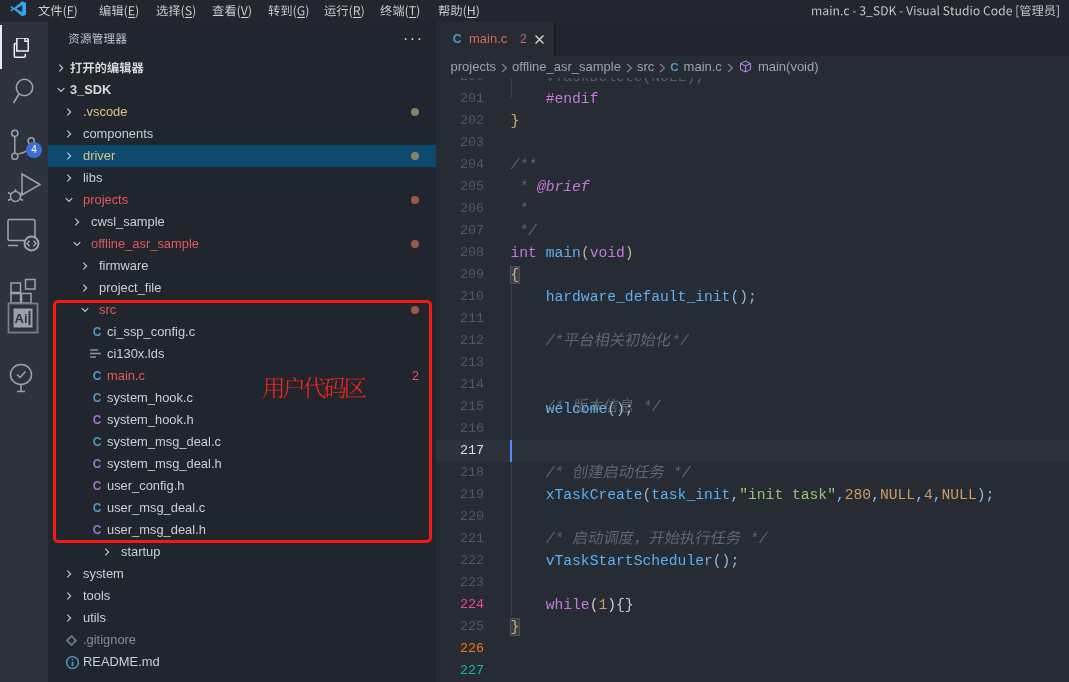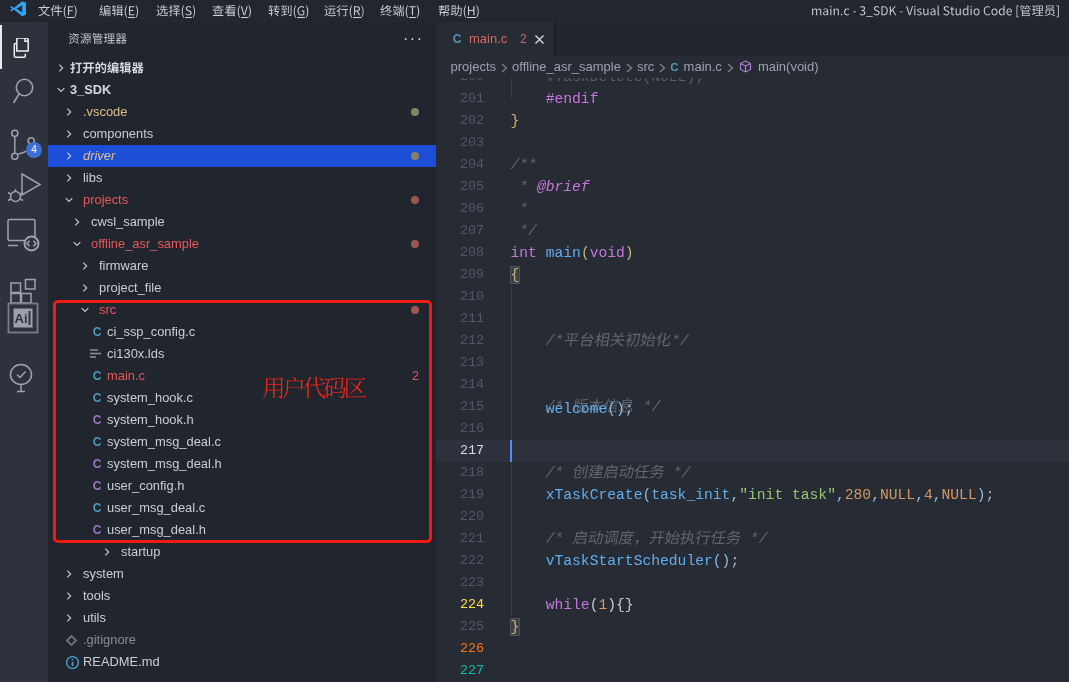--- a/index.html
+++ b/index.html
@@ -132,21 +132,21 @@
       </svg>
       <span class="lbl" style="left:35px;color:#dfc08a">.vscode</span>
       <div class="abs" style="left:363px;top:7px;width:8px;height:8px;border-radius:50%;background:#8a8066"></div>
     </div>
     <div class="row" style="top:101px;">
       <svg class="chev" style="left:16px;top:6px" width="12" height="12" viewBox="0 0 12 12" fill="none" stroke="#c2c7cf" stroke-width="1.4">
         <path d="M4 2 8 6 4 10"></path>
       </svg>
       <span class="lbl" style="left:35px;color:#c9ced7">components</span>
     </div>
-    <div class="row" style="top:123px;background:#1d4ed8;font-style:italic;">
+    <div class="row" style="top:123px;background:#0c4a6e;">
       <svg class="chev" style="left:16px;top:6px" width="12" height="12" viewBox="0 0 12 12" fill="none" stroke="#c2c7cf" stroke-width="1.4">
         <path d="M4 2 8 6 4 10"></path>
       </svg>
       <span class="lbl" style="left:35px;color:#dfc08a">driver</span>
       <div class="abs" style="left:363px;top:7px;width:8px;height:8px;border-radius:50%;background:#8a8066"></div>
     </div>
     <div class="row" style="top:145px;">
       <svg class="chev" style="left:16px;top:6px" width="12" height="12" viewBox="0 0 12 12" fill="none" stroke="#c2c7cf" stroke-width="1.4">
         <path d="M4 2 8 6 4 10"></path>
       </svg>
@@ -308,20 +308,21 @@
     <div class="cl" style="left:74.5px;top:98px"><i style="color:#5f6772"> * </i><i style="color:#c678dd">@brief</i></div>
     <div class="ln" style="top:120px;color:#4f5868">206</div>
     <div class="cl" style="left:74.5px;top:120px"><i style="color:#5f6772"> *</i></div>
     <div class="ln" style="top:142px;color:#4f5868">207</div>
     <div class="cl" style="left:74.5px;top:142px"><i style="color:#5f6772"> */</i></div>
     <div class="ln" style="top:164px;color:#4f5868">208</div>
     <div class="cl" style="left:74.5px;top:164px"><span style="color:#c678dd">int </span><span style="color:#61afef">main</span><span style="color:#ccb37d">(</span><span style="color:#c678dd">void</span><span style="color:#ccb37d">)</span></div>
     <div class="ln" style="top:186px;color:#4f5868">209</div>
     <div class="cl" style="left:74.5px;top:186px"><span style="background:#3b4049;outline:1px solid #4b5059;color:#d0b579">{</span></div>
     <div class="ln" style="top:208px;color:#4f5868">210</div>
+    <div class="cl" style="left:74.5px;top:208px"><span style="color:#c8cdd5">    </span><span style="color:#61afef">hardware_default_init</span><span style="color:#93b8d8">();</span></div>
     <div class="ln" style="top:230px;color:#4f5868">211</div>
     <div class="ln" style="top:252px;color:#4f5868">212</div>
     <div class="cl" style="left:109.7px;top:252px"><i style="color:#5f6772"><span>/*</span><svg style="vertical-align:-4px" width="108" height="19" viewBox="0 0 108 19">
           <path transform="translate(0,15.3) skewX(-10)" d="M1.6 -11.8H13.7V-10.7H1.6ZM0.8 -5.3H14.5V-4.2H0.8ZM2.7 -9.6 3.7 -10.0Q4.0 -9.4 4.3 -8.8Q4.6 -8.1 4.8 -7.5Q5.1 -6.9 5.2 -6.5L4.1 -6.1Q4.0 -6.6 3.7 -7.2Q3.5 -7.8 3.2 -8.4Q3.0 -9.1 2.7 -9.6ZM11.5 -10.0 12.8 -9.7Q12.5 -9.1 12.2 -8.4Q11.8 -7.7 11.5 -7.1Q11.2 -6.5 10.9 -6.1L9.9 -6.4Q10.2 -6.9 10.5 -7.5Q10.8 -8.1 11.1 -8.8Q11.4 -9.5 11.5 -10.0ZM7.0 -11.4H8.2V1.2H7.0Z M18.6 -0.7H27.2V0.4H18.6ZM18.0 -5.2H27.9V1.2H26.6V-4.1H19.2V1.2H18.0ZM24.5 -10.5 25.4 -11.1Q26.1 -10.5 26.9 -9.7Q27.7 -8.9 28.4 -8.1Q29.1 -7.3 29.5 -6.6L28.5 -5.9Q28.1 -6.6 27.4 -7.4Q26.8 -8.2 26.0 -9.0Q25.2 -9.8 24.5 -10.5ZM17.2 -6.5Q17.2 -6.6 17.1 -6.9Q17.1 -7.1 17.0 -7.3Q16.9 -7.5 16.8 -7.7Q17.1 -7.7 17.4 -7.9Q17.7 -8.2 18.1 -8.6Q18.3 -8.7 18.7 -9.2Q19.1 -9.6 19.6 -10.2Q20.1 -10.8 20.7 -11.5Q21.2 -12.2 21.6 -12.9L22.8 -12.4Q22.1 -11.4 21.3 -10.4Q20.5 -9.5 19.6 -8.6Q18.8 -7.8 18.0 -7.1V-7.1Q18.0 -7.1 17.9 -7.1Q17.8 -7.0 17.6 -6.9Q17.4 -6.8 17.3 -6.7Q17.2 -6.6 17.2 -6.5ZM17.2 -6.5 17.2 -7.4 18.1 -7.9 27.9 -8.3Q27.9 -8.1 27.9 -7.8Q27.9 -7.5 28.0 -7.3Q25.7 -7.2 24.0 -7.1Q22.3 -7.0 21.2 -6.9Q20.1 -6.8 19.4 -6.8Q18.6 -6.7 18.2 -6.7Q17.8 -6.7 17.6 -6.6Q17.4 -6.6 17.2 -6.5Z M38.4 -8.3H44.2V-7.2H38.4ZM38.4 -4.6H44.2V-3.5H38.4ZM38.4 -0.9H44.2V0.2H38.4ZM37.8 -12.0H44.8V1.1H43.6V-10.9H39.0V1.1H37.8ZM31.4 -9.6H37.2V-8.5H31.4ZM33.9 -12.9H35.0V1.2H33.9ZM33.8 -8.9 34.6 -8.6Q34.4 -7.7 34.1 -6.7Q33.8 -5.7 33.4 -4.8Q33.0 -3.8 32.5 -3.0Q32.1 -2.2 31.6 -1.6Q31.5 -1.9 31.4 -2.2Q31.2 -2.5 31.0 -2.7Q31.5 -3.2 31.9 -3.9Q32.3 -4.6 32.7 -5.5Q33.1 -6.3 33.4 -7.2Q33.7 -8.1 33.8 -8.9ZM34.9 -7.2Q35.1 -7.1 35.4 -6.7Q35.7 -6.3 36.1 -5.9Q36.5 -5.4 36.8 -5.1Q37.1 -4.7 37.3 -4.5L36.5 -3.6Q36.4 -3.9 36.1 -4.3Q35.8 -4.7 35.5 -5.2Q35.1 -5.6 34.8 -6.0Q34.5 -6.4 34.3 -6.7Z M47.9 -9.6H59.4V-8.5H47.9ZM46.9 -5.7H60.2V-4.6H46.9ZM54.2 -5.4Q54.7 -4.0 55.6 -3.0Q56.5 -1.9 57.8 -1.1Q59.0 -0.4 60.6 0.0Q60.5 0.1 60.3 0.3Q60.2 0.5 60.0 0.7Q59.9 0.9 59.8 1.1Q58.2 0.6 56.9 -0.2Q55.6 -1.1 54.7 -2.3Q53.8 -3.5 53.2 -5.1ZM56.8 -12.8 58.0 -12.4Q57.7 -11.8 57.3 -11.2Q57.0 -10.5 56.6 -10.0Q56.2 -9.4 55.9 -8.9L54.9 -9.3Q55.2 -9.8 55.6 -10.4Q55.9 -11.0 56.3 -11.6Q56.6 -12.3 56.8 -12.8ZM49.3 -12.2 50.3 -12.7Q50.8 -12.1 51.2 -11.4Q51.7 -10.7 51.9 -10.1L50.9 -9.6Q50.7 -9.9 50.5 -10.4Q50.3 -10.9 49.9 -11.3Q49.6 -11.8 49.3 -12.2ZM53.0 -9.2H54.3V-6.6Q54.3 -5.8 54.1 -5.0Q54.0 -4.2 53.6 -3.4Q53.3 -2.5 52.5 -1.7Q51.8 -0.9 50.5 -0.2Q49.3 0.6 47.5 1.2Q47.4 1.1 47.3 0.9Q47.1 0.7 47.0 0.5Q46.8 0.3 46.6 0.2Q48.4 -0.4 49.5 -1.1Q50.7 -1.7 51.4 -2.4Q52.1 -3.1 52.4 -3.9Q52.7 -4.6 52.8 -5.3Q53.0 -6.0 53.0 -6.6Z M67.6 -11.5H74.8V-10.4H67.6ZM74.2 -11.5H75.3Q75.3 -11.5 75.3 -11.4Q75.3 -11.3 75.3 -11.1Q75.3 -11.0 75.3 -10.9Q75.2 -8.0 75.1 -5.9Q75.1 -3.9 75.0 -2.6Q74.8 -1.3 74.7 -0.6Q74.5 0.1 74.3 0.4Q74.1 0.8 73.8 0.9Q73.5 1.0 73.1 1.1Q72.7 1.1 72.1 1.1Q71.5 1.1 70.9 1.1Q70.8 0.8 70.8 0.5Q70.7 0.2 70.5 -0.0Q71.2 0.0 71.8 0.0Q72.4 0.1 72.6 0.1Q72.9 0.1 73.0 0.0Q73.1 -0.0 73.3 -0.2Q73.5 -0.4 73.6 -1.1Q73.8 -1.8 73.9 -3.1Q74.0 -4.4 74.0 -6.4Q74.1 -8.4 74.2 -11.3ZM70.1 -11.0 71.3 -11.0Q71.2 -8.8 71.0 -7.0Q70.8 -5.2 70.4 -3.7Q69.9 -2.1 69.2 -0.9Q68.5 0.3 67.4 1.2Q67.3 1.1 67.1 1.0Q67.0 0.8 66.8 0.6Q66.6 0.4 66.5 0.4Q67.6 -0.5 68.2 -1.6Q68.9 -2.7 69.3 -4.2Q69.7 -5.6 69.9 -7.3Q70.0 -9.0 70.1 -11.0ZM64.3 -5.7 65.4 -7.1V1.2H64.3ZM67.2 -7.2 68.0 -6.5Q67.5 -6.1 67.1 -5.7Q66.7 -5.3 66.3 -4.9L65.7 -5.4Q66.1 -5.8 66.5 -6.3Q66.9 -6.8 67.2 -7.2ZM62.0 -10.1H66.5V-9.1H62.0ZM65.2 -6.4Q65.4 -6.3 65.8 -5.9Q66.1 -5.5 66.5 -5.1Q66.9 -4.7 67.2 -4.3Q67.6 -3.9 67.7 -3.7L67.0 -2.8Q66.9 -3.1 66.5 -3.5Q66.2 -3.9 65.9 -4.4Q65.5 -4.8 65.2 -5.3Q64.8 -5.7 64.6 -5.9ZM66.2 -10.1H66.4L66.7 -10.2L67.3 -9.7Q66.8 -8.4 66.0 -7.1Q65.2 -5.8 64.2 -4.7Q63.3 -3.6 62.3 -2.9Q62.3 -3.0 62.2 -3.2Q62.1 -3.5 62.0 -3.7Q61.8 -3.9 61.7 -4.0Q62.6 -4.6 63.5 -5.6Q64.3 -6.6 65.1 -7.7Q65.8 -8.8 66.2 -9.9ZM63.7 -12.4 64.5 -12.9Q64.9 -12.4 65.3 -11.8Q65.7 -11.2 65.9 -10.8L65.0 -10.2Q64.8 -10.7 64.4 -11.3Q64.0 -11.9 63.7 -12.4Z M84.3 -0.5H89.8V0.5H84.3ZM83.6 -5.0H90.3V1.2H89.2V-4.0H84.6V1.2H83.6ZM87.8 -10.2 88.7 -10.6Q89.3 -10.0 89.8 -9.2Q90.3 -8.4 90.7 -7.7Q91.1 -6.9 91.3 -6.3L90.3 -5.8Q90.1 -6.4 89.7 -7.2Q89.3 -7.9 88.8 -8.7Q88.3 -9.5 87.8 -10.2ZM83.1 -6.2Q83.0 -6.4 83.0 -6.6Q82.9 -6.8 82.8 -7.0Q82.7 -7.2 82.7 -7.3Q82.9 -7.4 83.1 -7.6Q83.4 -7.9 83.7 -8.3Q83.8 -8.5 84.1 -9.0Q84.4 -9.4 84.7 -10.1Q85.1 -10.7 85.5 -11.4Q85.8 -12.1 86.1 -12.9L87.3 -12.5Q86.8 -11.5 86.2 -10.5Q85.7 -9.4 85.1 -8.5Q84.5 -7.6 83.9 -6.9V-6.9Q83.9 -6.9 83.8 -6.8Q83.6 -6.7 83.5 -6.6Q83.3 -6.5 83.2 -6.4Q83.1 -6.3 83.1 -6.2ZM83.1 -6.2 83.0 -7.2 83.7 -7.6 90.2 -8.0Q90.3 -7.7 90.3 -7.4Q90.4 -7.1 90.5 -7.0Q88.6 -6.8 87.3 -6.7Q86.1 -6.6 85.3 -6.6Q84.5 -6.5 84.1 -6.4Q83.6 -6.4 83.4 -6.3Q83.2 -6.3 83.1 -6.2ZM77.5 -4.5Q77.7 -5.2 78.0 -6.3Q78.3 -7.3 78.5 -8.4Q78.7 -9.5 78.9 -10.7Q79.1 -11.8 79.2 -12.8L80.3 -12.7Q80.2 -11.7 80.0 -10.5Q79.7 -9.4 79.5 -8.2Q79.3 -7.0 79.0 -6.0Q78.7 -5.0 78.5 -4.1ZM77.2 -9.7H81.7V-8.6H77.2ZM81.4 -9.7H81.6L81.8 -9.7L82.4 -9.6Q82.3 -6.7 81.7 -4.6Q81.1 -2.4 80.1 -1.0Q79.2 0.4 77.8 1.2Q77.7 1.0 77.5 0.7Q77.3 0.4 77.1 0.3Q78.3 -0.4 79.2 -1.7Q80.1 -3.0 80.7 -4.9Q81.2 -6.9 81.4 -9.5ZM77.5 -4.5 78.1 -5.3Q78.8 -4.9 79.4 -4.3Q80.1 -3.8 80.8 -3.3Q81.4 -2.8 81.9 -2.2Q82.4 -1.7 82.8 -1.2L82.1 -0.3Q81.7 -0.8 81.2 -1.3Q80.7 -1.9 80.1 -2.4Q79.5 -3.0 78.8 -3.5Q78.1 -4.0 77.5 -4.5Z M99.7 -12.6H100.9V-1.2Q100.9 -0.6 101.1 -0.4Q101.3 -0.2 101.8 -0.2Q101.9 -0.2 102.3 -0.2Q102.6 -0.2 103.0 -0.2Q103.5 -0.2 103.8 -0.2Q104.2 -0.2 104.3 -0.2Q104.7 -0.2 104.9 -0.5Q105.1 -0.8 105.2 -1.5Q105.3 -2.2 105.4 -3.5Q105.5 -3.4 105.7 -3.3Q105.9 -3.1 106.1 -3.1Q106.3 -3.0 106.5 -2.9Q106.4 -1.5 106.3 -0.6Q106.1 0.2 105.6 0.6Q105.2 0.9 104.4 0.9Q104.3 0.9 104.0 0.9Q103.8 0.9 103.4 0.9Q103.0 0.9 102.7 0.9Q102.3 0.9 102.1 0.9Q101.8 0.9 101.7 0.9Q100.9 0.9 100.5 0.8Q100.1 0.6 99.9 0.1Q99.7 -0.4 99.7 -1.2ZM105.1 -10.6 106.2 -9.9Q105.1 -8.4 103.7 -7.0Q102.2 -5.7 100.7 -4.6Q99.1 -3.4 97.6 -2.7Q97.5 -2.8 97.3 -2.9Q97.2 -3.1 97.0 -3.3Q96.9 -3.4 96.7 -3.5Q98.2 -4.3 99.8 -5.4Q101.3 -6.4 102.7 -7.8Q104.1 -9.1 105.1 -10.6ZM96.6 -12.9 97.7 -12.5Q97.2 -11.2 96.5 -9.9Q95.7 -8.7 94.9 -7.6Q94.1 -6.5 93.2 -5.6Q93.1 -5.8 93.0 -6.0Q92.9 -6.2 92.7 -6.4Q92.6 -6.6 92.4 -6.8Q93.3 -7.5 94.0 -8.5Q94.8 -9.4 95.5 -10.6Q96.1 -11.7 96.6 -12.9ZM95.0 -9.1 96.2 -10.2 96.2 -10.2V1.2H95.0Z" fill="#5f6772"></path>
         </svg><span>*/</span></i></div>
     <div class="ln" style="top:274px;color:#4f5868">213</div>
     <div class="ln" style="top:296px;color:#4f5868">214</div>
     <div class="ln" style="top:318px;color:#4f5868">215</div>
     <div class="cl" style="left:109.7px;top:318px"><i style="color:#5f6772"><span>/*&nbsp;</span><svg style="vertical-align:-4px" width="62" height="19" viewBox="0 0 62 19">
           <path transform="translate(0,15.3) skewX(-10)" d="M2.1 -8.6H6.7V-7.6H2.1ZM8.0 -8.4H13.5V-7.3H8.0ZM4.3 -12.9H5.4V-8.0H4.3ZM2.1 -5.4H5.8V1.2H4.7V-4.3H2.1ZM1.6 -12.5H2.7V-6.5Q2.7 -5.5 2.6 -4.4Q2.6 -3.4 2.4 -2.4Q2.3 -1.4 2.0 -0.5Q1.7 0.5 1.3 1.3Q1.2 1.2 1.1 1.0Q0.9 0.9 0.7 0.8Q0.6 0.6 0.5 0.6Q0.8 -0.2 1.1 -1.0Q1.3 -1.9 1.4 -2.8Q1.5 -3.7 1.6 -4.7Q1.6 -5.6 1.6 -6.5ZM13.2 -8.4H13.4L13.6 -8.4L14.3 -8.2Q13.9 -5.7 13.1 -3.9Q12.3 -2.0 11.2 -0.8Q10.0 0.5 8.6 1.3Q8.5 1.1 8.4 0.9Q8.2 0.8 8.1 0.6Q8.0 0.4 7.9 0.3Q9.2 -0.3 10.3 -1.5Q11.4 -2.6 12.1 -4.3Q12.9 -6.0 13.2 -8.2ZM9.6 -7.7Q10.0 -5.9 10.7 -4.3Q11.3 -2.7 12.3 -1.5Q13.3 -0.3 14.7 0.3Q14.6 0.4 14.5 0.6Q14.3 0.8 14.2 0.9Q14.0 1.1 13.9 1.3Q12.5 0.5 11.5 -0.8Q10.5 -2.1 9.8 -3.8Q9.2 -5.5 8.8 -7.5ZM13.8 -12.7 14.5 -11.7Q13.6 -11.5 12.4 -11.4Q11.3 -11.2 10.1 -11.0Q8.9 -10.9 7.7 -10.8Q7.7 -11.1 7.6 -11.3Q7.5 -11.6 7.4 -11.8Q8.5 -11.9 9.7 -12.0Q10.9 -12.2 12.0 -12.4Q13.0 -12.5 13.8 -12.7ZM7.4 -11.8H8.5V-6.5Q8.5 -5.6 8.4 -4.5Q8.4 -3.5 8.2 -2.5Q8.1 -1.4 7.8 -0.5Q7.5 0.5 7.0 1.3Q6.9 1.2 6.7 1.1Q6.6 1.0 6.4 0.8Q6.2 0.7 6.1 0.7Q6.5 -0.1 6.8 -1.0Q7.0 -1.9 7.2 -2.8Q7.3 -3.8 7.4 -4.7Q7.4 -5.7 7.4 -6.5Z M16.3 -9.6H29.6V-8.5H16.3ZM18.8 -2.8H27.1V-1.6H18.8ZM22.3 -12.8H23.5V1.2H22.3ZM21.2 -9.2 22.3 -8.9Q21.7 -7.3 20.8 -5.9Q20.0 -4.4 18.9 -3.2Q17.9 -2.0 16.7 -1.2Q16.6 -1.4 16.5 -1.5Q16.3 -1.7 16.2 -1.9Q16.0 -2.0 15.9 -2.1Q17.0 -2.8 18.0 -3.9Q19.0 -5.1 19.9 -6.4Q20.7 -7.8 21.2 -9.2ZM24.6 -9.2Q25.1 -7.8 26.0 -6.4Q26.8 -5.1 27.9 -4.0Q28.9 -2.9 30.1 -2.2Q29.9 -2.1 29.7 -2.0Q29.6 -1.8 29.4 -1.6Q29.3 -1.4 29.2 -1.2Q28.0 -2.0 26.9 -3.2Q25.9 -4.4 25.0 -5.8Q24.2 -7.3 23.6 -8.9Z M36.4 -8.1H43.9V-7.2H36.4ZM36.4 -6.0H43.9V-5.0H36.4ZM36.9 -0.3H43.4V0.6H36.9ZM35.3 -10.3H45.1V-9.4H35.3ZM36.2 -3.7H44.0V1.2H43.0V-2.8H37.2V1.2H36.2ZM38.9 -12.5 39.9 -12.9Q40.2 -12.4 40.5 -11.8Q40.8 -11.3 41.0 -10.9L40.0 -10.4Q39.8 -10.8 39.5 -11.4Q39.2 -12.0 38.9 -12.5ZM34.5 -12.8 35.5 -12.5Q35.1 -11.2 34.5 -10.0Q33.9 -8.7 33.2 -7.6Q32.5 -6.5 31.7 -5.6Q31.7 -5.7 31.6 -5.9Q31.5 -6.2 31.3 -6.4Q31.2 -6.6 31.1 -6.7Q31.8 -7.4 32.4 -8.4Q33.1 -9.4 33.6 -10.5Q34.1 -11.6 34.5 -12.8ZM33.2 -8.8 34.2 -9.9 34.2 -9.8V1.3H33.2Z M50.0 -8.4V-7.2H57.1V-8.4ZM50.0 -6.3V-5.1H57.1V-6.3ZM50.0 -10.5V-9.3H57.1V-10.5ZM48.9 -11.4H58.2V-4.1H48.9ZM53.0 -13.0 54.4 -12.8Q54.1 -12.3 53.9 -11.8Q53.6 -11.3 53.4 -11.0L52.4 -11.2Q52.5 -11.6 52.7 -12.1Q52.9 -12.6 53.0 -13.0ZM49.9 -3.1H51.1V-0.6Q51.1 -0.3 51.3 -0.2Q51.5 -0.1 52.2 -0.1Q52.4 -0.1 52.7 -0.1Q53.0 -0.1 53.4 -0.1Q53.9 -0.1 54.3 -0.1Q54.7 -0.1 55.1 -0.1Q55.4 -0.1 55.6 -0.1Q56.0 -0.1 56.2 -0.2Q56.4 -0.4 56.5 -0.7Q56.6 -1.1 56.6 -1.9Q56.8 -1.8 56.9 -1.7Q57.1 -1.6 57.3 -1.6Q57.5 -1.5 57.7 -1.5Q57.6 -0.5 57.4 0.0Q57.2 0.6 56.8 0.8Q56.4 1.0 55.7 1.0Q55.6 1.0 55.2 1.0Q54.8 1.0 54.4 1.0Q53.9 1.0 53.4 1.0Q53.0 1.0 52.6 1.0Q52.3 1.0 52.2 1.0Q51.3 1.0 50.8 0.8Q50.3 0.7 50.1 0.3Q49.9 0.0 49.9 -0.6ZM52.3 -3.7 53.2 -4.2Q53.6 -3.8 54.0 -3.4Q54.4 -3.0 54.7 -2.6Q55.1 -2.2 55.3 -1.8L54.4 -1.2Q54.2 -1.6 53.8 -2.0Q53.5 -2.4 53.1 -2.9Q52.7 -3.3 52.3 -3.7ZM57.6 -2.9 58.6 -3.4Q59.0 -2.9 59.3 -2.3Q59.7 -1.8 59.9 -1.3Q60.2 -0.7 60.4 -0.3L59.3 0.2Q59.1 -0.2 58.9 -0.8Q58.6 -1.3 58.3 -1.9Q57.9 -2.5 57.6 -2.9ZM48.2 -3.1 49.2 -2.7Q49.0 -2.2 48.7 -1.6Q48.5 -1.1 48.2 -0.5Q47.9 0.1 47.6 0.5L46.6 0.0Q46.9 -0.4 47.2 -1.0Q47.5 -1.5 47.7 -2.1Q48.0 -2.6 48.2 -3.1Z" fill="#5f6772"></path>
@@ -337,21 +338,21 @@
     <div class="ln" style="top:406px;color:#4f5868">219</div>
     <div class="cl" style="left:74.5px;top:406px"><span style="color:#c8cdd5">    </span><span style="color:#61afef">xTaskCreate</span><span style="color:#93b8d8">(</span><span style="color:#61afef">task_init</span><span style="color:#93b8d8">,</span><span style="color:#98c379">"init task"</span><span style="color:#93b8d8">,</span><span style="color:#d19a66">280</span><span style="color:#93b8d8">,</span><span style="color:#d19a66">NULL</span><span style="color:#93b8d8">,</span><span style="color:#d19a66">4</span><span style="color:#93b8d8">,</span><span style="color:#d19a66">NULL</span><span style="color:#93b8d8">);</span></div>
     <div class="ln" style="top:428px;color:#4f5868">220</div>
     <div class="ln" style="top:450px;color:#4f5868">221</div>
     <div class="cl" style="left:109.7px;top:450px"><i style="color:#5f6772"><span>/*&nbsp;</span><svg style="vertical-align:-4px" width="169" height="19" viewBox="0 0 169 19">
           <path transform="translate(0,15.3) skewX(-10)" d="M4.7 -0.9H12.8V0.2H4.7ZM4.2 -4.8H13.6V1.1H12.4V-3.7H5.3V1.2H4.2ZM2.8 -10.7H13.3V-6.4H2.8V-7.5H12.1V-9.6H2.8ZM2.4 -10.7H3.5V-7.0Q3.5 -6.1 3.4 -5.0Q3.4 -3.9 3.2 -2.8Q3.0 -1.7 2.5 -0.7Q2.1 0.4 1.5 1.3Q1.4 1.1 1.2 1.0Q1.0 0.8 0.9 0.7Q0.7 0.5 0.5 0.5Q1.2 -0.3 1.5 -1.3Q1.9 -2.2 2.1 -3.2Q2.2 -4.2 2.3 -5.2Q2.4 -6.1 2.4 -7.0ZM6.7 -12.6 7.8 -12.9Q8.1 -12.4 8.4 -11.8Q8.6 -11.3 8.8 -10.8L7.6 -10.5Q7.5 -10.9 7.2 -11.5Q6.9 -12.1 6.7 -12.6Z M23.1 -9.3H29.2V-8.2H23.1ZM28.6 -9.3H29.8Q29.8 -9.3 29.8 -9.2Q29.8 -9.1 29.8 -9.0Q29.8 -8.8 29.8 -8.7Q29.7 -6.4 29.6 -4.7Q29.5 -3.1 29.4 -2.1Q29.3 -1.0 29.2 -0.4Q29.0 0.2 28.8 0.4Q28.6 0.7 28.3 0.8Q28.1 1.0 27.7 1.0Q27.4 1.0 26.8 1.0Q26.2 1.0 25.6 1.0Q25.6 0.7 25.5 0.4Q25.4 0.1 25.2 -0.1Q25.9 -0.1 26.4 -0.1Q27.0 -0.1 27.2 -0.1Q27.4 -0.1 27.6 -0.1Q27.7 -0.2 27.8 -0.3Q28.0 -0.5 28.1 -1.0Q28.2 -1.6 28.3 -2.6Q28.4 -3.6 28.5 -5.2Q28.6 -6.8 28.6 -9.1ZM25.3 -12.6H26.4Q26.4 -11.0 26.4 -9.4Q26.3 -7.8 26.2 -6.3Q26.0 -4.8 25.7 -3.4Q25.3 -2.0 24.7 -0.8Q24.1 0.3 23.2 1.2Q23.1 1.1 23.0 0.9Q22.8 0.8 22.6 0.6Q22.5 0.5 22.3 0.4Q23.2 -0.4 23.8 -1.5Q24.3 -2.6 24.6 -3.9Q24.9 -5.2 25.1 -6.6Q25.2 -8.1 25.2 -9.6Q25.3 -11.1 25.3 -12.6ZM16.7 -11.6H22.6V-10.6H16.7ZM16.1 -8.0H22.9V-6.9H16.1ZM20.6 -5.3 21.6 -5.6Q21.9 -4.9 22.2 -4.1Q22.5 -3.3 22.7 -2.6Q23.0 -1.9 23.1 -1.3L22.1 -1.0Q22.0 -1.5 21.7 -2.3Q21.5 -3.0 21.2 -3.8Q20.9 -4.6 20.6 -5.3ZM16.7 -0.7 16.6 -1.6 17.2 -2.0 22.2 -3.1Q22.2 -2.9 22.2 -2.6Q22.3 -2.3 22.3 -2.1Q20.9 -1.8 20.0 -1.6Q19.0 -1.4 18.4 -1.2Q17.8 -1.1 17.5 -1.0Q17.1 -0.9 17.0 -0.8Q16.8 -0.7 16.7 -0.7ZM16.7 -0.7Q16.6 -0.8 16.6 -1.0Q16.5 -1.2 16.4 -1.4Q16.4 -1.6 16.3 -1.7Q16.5 -1.8 16.6 -2.1Q16.8 -2.4 17.0 -2.8Q17.1 -3.0 17.3 -3.5Q17.4 -4.0 17.6 -4.6Q17.9 -5.3 18.0 -6.1Q18.2 -6.8 18.4 -7.6L19.5 -7.2Q19.3 -6.2 18.9 -5.1Q18.6 -4.1 18.2 -3.1Q17.9 -2.1 17.5 -1.3V-1.3Q17.5 -1.3 17.3 -1.2Q17.2 -1.2 17.1 -1.1Q16.9 -1.0 16.8 -0.9Q16.7 -0.8 16.7 -0.7Z M36.5 -12.2H37.5V-6.5Q37.5 -5.6 37.4 -4.6Q37.4 -3.5 37.2 -2.5Q37.0 -1.5 36.7 -0.5Q36.3 0.4 35.8 1.2Q35.7 1.1 35.5 1.0Q35.4 0.9 35.2 0.8Q35.1 0.7 34.9 0.6Q35.6 -0.4 36.0 -1.6Q36.3 -2.8 36.4 -4.1Q36.5 -5.4 36.5 -6.5ZM37.1 -12.2H44.2V-11.1H37.1ZM43.7 -12.2H44.7V-0.2Q44.7 0.3 44.6 0.6Q44.5 0.8 44.2 1.0Q43.9 1.1 43.4 1.1Q42.8 1.2 42.0 1.2Q42.0 1.0 42.0 0.8Q41.9 0.6 41.8 0.5Q41.7 0.3 41.7 0.1Q42.3 0.1 42.8 0.1Q43.2 0.1 43.4 0.1Q43.7 0.1 43.7 -0.2ZM38.4 -9.4H42.7V-8.5H38.4ZM38.1 -6.9H43.1V-6.1H38.1ZM40.1 -10.7H41.0V-6.3H40.1ZM38.9 -4.8H42.6V-1.2H38.9V-2.1H41.7V-4.0H38.9ZM38.4 -4.8H39.3V-0.5H38.4ZM32.2 -11.8 33.0 -12.5Q33.4 -12.2 33.8 -11.8Q34.3 -11.3 34.7 -10.9Q35.1 -10.5 35.3 -10.2L34.5 -9.4Q34.3 -9.8 33.9 -10.2Q33.5 -10.6 33.1 -11.0Q32.6 -11.5 32.2 -11.8ZM33.3 0.8 33.1 -0.3 33.3 -0.7 35.6 -2.5Q35.7 -2.3 35.9 -2.0Q36.0 -1.7 36.1 -1.5Q35.3 -0.9 34.7 -0.5Q34.2 -0.1 33.9 0.2Q33.6 0.4 33.5 0.6Q33.4 0.7 33.3 0.8ZM31.3 -8.1H34.0V-6.9H31.3ZM33.3 0.8Q33.2 0.7 33.1 0.5Q33.0 0.4 32.8 0.2Q32.7 0.1 32.6 0.0Q32.7 -0.1 32.9 -0.3Q33.1 -0.6 33.3 -0.9Q33.4 -1.2 33.4 -1.6V-8.1H34.5V-0.9Q34.5 -0.9 34.4 -0.7Q34.3 -0.6 34.1 -0.4Q33.9 -0.2 33.7 0.0Q33.5 0.2 33.4 0.4Q33.3 0.7 33.3 0.8Z M49.3 -8.5H60.2V-7.6H49.3ZM49.6 -4.1H58.3V-3.1H49.6ZM51.8 -9.8H52.9V-5.9H56.6V-9.8H57.8V-5.0H51.8ZM58.0 -4.1H58.2L58.5 -4.1L59.2 -3.7Q58.5 -2.5 57.5 -1.7Q56.5 -0.9 55.2 -0.3Q53.8 0.3 52.4 0.6Q50.9 0.9 49.3 1.1Q49.2 0.9 49.1 0.6Q49.0 0.4 48.8 0.2Q50.3 0.0 51.7 -0.3Q53.1 -0.5 54.4 -1.0Q55.6 -1.5 56.5 -2.2Q57.5 -2.9 58.0 -3.9ZM52.0 -3.3Q52.8 -2.3 54.1 -1.6Q55.4 -0.8 57.0 -0.4Q58.7 0.1 60.6 0.2Q60.5 0.3 60.4 0.5Q60.2 0.7 60.1 0.9Q60.0 1.1 59.9 1.2Q58.0 1.0 56.3 0.5Q54.6 -0.0 53.2 -0.9Q51.9 -1.7 51.0 -2.9ZM48.4 -11.3H60.4V-10.3H48.4ZM47.8 -11.3H49.0V-7.2Q49.0 -6.3 48.9 -5.2Q48.9 -4.1 48.7 -3.0Q48.6 -1.8 48.3 -0.8Q48.0 0.3 47.5 1.2Q47.4 1.1 47.2 1.0Q47.0 0.9 46.8 0.8Q46.6 0.7 46.5 0.7Q46.9 -0.2 47.2 -1.2Q47.5 -2.2 47.6 -3.2Q47.8 -4.3 47.8 -5.3Q47.8 -6.3 47.8 -7.2ZM53.1 -12.7 54.3 -12.9Q54.6 -12.5 54.8 -11.9Q55.1 -11.4 55.2 -11.0L54.0 -10.6Q53.9 -11.0 53.6 -11.6Q53.4 -12.2 53.1 -12.7Z M63.6 1.6 63.3 0.8Q64.2 0.4 64.7 -0.2Q65.2 -0.8 65.2 -1.6L64.9 -2.9L65.7 -1.7Q65.6 -1.6 65.4 -1.5Q65.1 -1.4 64.9 -1.4Q64.5 -1.4 64.1 -1.7Q63.8 -2.0 63.8 -2.5Q63.8 -3.0 64.1 -3.3Q64.5 -3.6 64.9 -3.6Q65.6 -3.6 65.9 -3.1Q66.3 -2.6 66.3 -1.8Q66.3 -0.6 65.5 0.3Q64.8 1.2 63.6 1.6Z M77.9 -11.9H90.5V-10.8H77.9ZM77.3 -6.4H91.0V-5.3H77.3ZM86.4 -11.3H87.6V1.2H86.4ZM81.0 -11.3H82.1V-7.0Q82.1 -5.9 82.0 -4.8Q81.9 -3.7 81.5 -2.6Q81.1 -1.5 80.3 -0.5Q79.6 0.5 78.2 1.3Q78.1 1.1 78.0 1.0Q77.8 0.8 77.7 0.7Q77.5 0.5 77.3 0.4Q78.6 -0.3 79.3 -1.2Q80.0 -2.1 80.4 -3.1Q80.8 -4.0 80.9 -5.1Q81.0 -6.1 81.0 -7.1Z M99.6 -0.5H105.1V0.5H99.6ZM98.9 -5.0H105.6V1.2H104.5V-4.0H99.9V1.2H98.9ZM103.1 -10.2 104.0 -10.6Q104.6 -10.0 105.1 -9.2Q105.6 -8.4 106.0 -7.7Q106.4 -6.9 106.6 -6.3L105.6 -5.8Q105.4 -6.4 105.0 -7.2Q104.6 -7.9 104.1 -8.7Q103.6 -9.5 103.1 -10.2ZM98.4 -6.2Q98.3 -6.4 98.3 -6.6Q98.2 -6.8 98.1 -7.0Q98.0 -7.2 98.0 -7.3Q98.2 -7.4 98.4 -7.6Q98.7 -7.9 99.0 -8.3Q99.1 -8.5 99.4 -9.0Q99.7 -9.4 100.0 -10.1Q100.4 -10.7 100.8 -11.4Q101.1 -12.1 101.4 -12.9L102.6 -12.5Q102.1 -11.5 101.5 -10.5Q101.0 -9.4 100.4 -8.5Q99.8 -7.6 99.2 -6.9V-6.9Q99.2 -6.9 99.1 -6.8Q98.9 -6.7 98.8 -6.6Q98.6 -6.5 98.5 -6.4Q98.4 -6.3 98.4 -6.2ZM98.4 -6.2 98.3 -7.2 99.0 -7.6 105.5 -8.0Q105.6 -7.7 105.6 -7.4Q105.7 -7.1 105.8 -7.0Q103.9 -6.8 102.6 -6.7Q101.4 -6.6 100.6 -6.6Q99.8 -6.5 99.4 -6.4Q98.9 -6.4 98.7 -6.3Q98.5 -6.3 98.4 -6.2ZM92.8 -4.5Q93.0 -5.2 93.3 -6.3Q93.6 -7.3 93.8 -8.4Q94.0 -9.5 94.2 -10.7Q94.4 -11.8 94.5 -12.8L95.6 -12.7Q95.5 -11.7 95.3 -10.5Q95.0 -9.4 94.8 -8.2Q94.6 -7.0 94.3 -6.0Q94.0 -5.0 93.8 -4.1ZM92.5 -9.7H97.0V-8.6H92.5ZM96.7 -9.7H96.9L97.1 -9.7L97.7 -9.6Q97.6 -6.7 97.0 -4.6Q96.4 -2.4 95.4 -1.0Q94.5 0.4 93.1 1.2Q93.0 1.0 92.8 0.7Q92.6 0.4 92.4 0.3Q93.6 -0.4 94.5 -1.7Q95.4 -3.0 96.0 -4.9Q96.5 -6.9 96.7 -9.5ZM92.8 -4.5 93.4 -5.3Q94.1 -4.9 94.7 -4.3Q95.4 -3.8 96.1 -3.3Q96.7 -2.8 97.2 -2.2Q97.7 -1.7 98.1 -1.2L97.4 -0.3Q97.0 -0.8 96.5 -1.3Q96.0 -1.9 95.4 -2.4Q94.8 -3.0 94.1 -3.5Q93.4 -4.0 92.8 -4.5Z M107.6 -4.7Q108.5 -5.0 109.8 -5.3Q111.1 -5.7 112.5 -6.2L112.7 -5.1Q111.4 -4.7 110.2 -4.3Q108.9 -3.9 107.9 -3.6ZM107.8 -9.6H112.4V-8.6H107.8ZM109.8 -12.8H110.9V-0.2Q110.9 0.3 110.8 0.6Q110.6 0.8 110.3 1.0Q110.1 1.1 109.6 1.2Q109.1 1.2 108.4 1.2Q108.4 1.0 108.3 0.7Q108.2 0.3 108.1 0.1Q108.6 0.1 109.0 0.1Q109.4 0.1 109.5 0.1Q109.6 0.1 109.7 0.1Q109.8 -0.0 109.8 -0.2ZM112.8 -9.6H119.1V-8.5H112.8ZM112.8 -5.7 113.5 -6.4Q114.1 -6.1 114.8 -5.7Q115.4 -5.3 116.1 -4.9Q116.8 -4.5 117.4 -4.1Q118.0 -3.7 118.4 -3.4L117.7 -2.5Q117.3 -2.8 116.7 -3.2Q116.2 -3.6 115.5 -4.0Q114.8 -4.5 114.1 -4.9Q113.4 -5.3 112.8 -5.7ZM118.6 -9.6H119.7Q119.7 -7.2 119.7 -5.4Q119.6 -3.6 119.7 -2.3Q119.8 -1.1 119.9 -0.5Q120.1 0.1 120.4 0.1Q120.6 0.1 120.7 -0.3Q120.8 -0.8 120.9 -1.9Q121.1 -1.8 121.3 -1.6Q121.6 -1.5 121.8 -1.4Q121.8 -0.4 121.6 0.2Q121.4 0.8 121.1 1.0Q120.8 1.2 120.4 1.2Q119.6 1.2 119.2 0.5Q118.8 -0.3 118.7 -1.7Q118.5 -3.1 118.5 -5.1Q118.6 -7.1 118.6 -9.6ZM115.1 -12.9 116.3 -12.9Q116.3 -10.7 116.2 -8.9Q116.2 -7.0 116.0 -5.5Q115.8 -4.0 115.3 -2.8Q114.9 -1.5 114.1 -0.5Q113.3 0.5 112.1 1.3Q112.1 1.2 111.9 1.0Q111.8 0.8 111.6 0.6Q111.4 0.4 111.3 0.3Q112.7 -0.5 113.5 -1.7Q114.3 -3.0 114.7 -4.6Q115.1 -6.2 115.1 -8.3Q115.2 -10.3 115.1 -12.9Z M129.1 -11.9H136.6V-10.8H129.1ZM133.5 -7.4H134.7V-0.2Q134.7 0.3 134.5 0.6Q134.4 0.9 134.0 1.0Q133.6 1.1 132.9 1.2Q132.2 1.2 131.1 1.2Q131.1 0.9 131.0 0.6Q130.9 0.3 130.7 0.1Q131.3 0.1 131.8 0.1Q132.3 0.1 132.6 0.1Q133.0 0.1 133.1 0.1Q133.4 0.1 133.4 -0.0Q133.5 -0.1 133.5 -0.3ZM128.4 -7.7H137.0V-6.6H128.4ZM125.3 -6.5 126.3 -7.5 126.5 -7.5V1.3H125.3ZM127.1 -9.6 128.2 -9.2Q127.6 -8.2 126.8 -7.3Q126.1 -6.3 125.2 -5.5Q124.4 -4.6 123.6 -4.0Q123.5 -4.1 123.4 -4.3Q123.2 -4.4 123.1 -4.6Q122.9 -4.8 122.8 -4.9Q123.6 -5.5 124.4 -6.2Q125.2 -7.0 125.9 -7.9Q126.6 -8.7 127.1 -9.6ZM126.5 -12.9 127.6 -12.4Q127.1 -11.7 126.4 -11.0Q125.7 -10.4 125.0 -9.7Q124.3 -9.1 123.6 -8.6Q123.5 -8.7 123.4 -8.9Q123.3 -9.1 123.2 -9.2Q123.0 -9.4 122.9 -9.5Q123.6 -10.0 124.2 -10.5Q124.9 -11.1 125.5 -11.7Q126.1 -12.3 126.5 -12.9Z M150.9 -12.5 151.8 -11.5Q150.9 -11.2 149.9 -11.0Q148.9 -10.7 147.7 -10.5Q146.6 -10.3 145.4 -10.1Q144.3 -10.0 143.2 -9.8Q143.2 -10.0 143.1 -10.3Q142.9 -10.6 142.9 -10.8Q143.9 -10.9 145.1 -11.1Q146.2 -11.3 147.3 -11.5Q148.3 -11.7 149.3 -12.0Q150.2 -12.2 150.9 -12.5ZM142.3 -6.3H152.4V-5.2H142.3ZM142.9 -0.5H152.1V0.6H142.9ZM146.9 -10.8H148.1V-0.2H146.9ZM140.5 -8.8 141.7 -9.9 141.7 -9.9V1.2H140.5ZM142.2 -12.8 143.3 -12.5Q142.8 -11.2 142.0 -9.9Q141.3 -8.6 140.5 -7.5Q139.6 -6.3 138.7 -5.4Q138.7 -5.6 138.5 -5.8Q138.4 -6.0 138.3 -6.2Q138.1 -6.5 138.0 -6.6Q138.9 -7.3 139.6 -8.3Q140.4 -9.3 141.1 -10.5Q141.7 -11.6 142.2 -12.8Z M154.9 -4.3H165.6V-3.3H154.9ZM165.2 -4.3H166.3Q166.3 -4.3 166.3 -4.2Q166.3 -4.1 166.3 -4.0Q166.3 -3.9 166.3 -3.8Q166.1 -2.4 165.9 -1.5Q165.7 -0.6 165.5 -0.1Q165.3 0.4 165.0 0.6Q164.8 0.9 164.5 0.9Q164.2 1.0 163.8 1.0Q163.4 1.1 162.8 1.1Q162.2 1.0 161.5 1.0Q161.5 0.8 161.4 0.5Q161.3 0.2 161.1 -0.0Q161.6 0.0 162.1 0.1Q162.5 0.1 162.9 0.1Q163.3 0.1 163.5 0.1Q163.7 0.1 163.9 0.1Q164.0 0.0 164.1 -0.1Q164.3 -0.2 164.5 -0.7Q164.7 -1.2 164.9 -2.0Q165.0 -2.9 165.2 -4.1ZM159.8 -5.8 161.0 -5.7Q160.7 -3.7 159.9 -2.3Q159.1 -0.9 157.8 -0.1Q156.4 0.7 154.5 1.2Q154.4 1.1 154.3 0.9Q154.2 0.7 154.1 0.5Q154.0 0.3 153.9 0.2Q155.7 -0.1 157.0 -0.8Q158.2 -1.6 158.9 -2.8Q159.6 -4.0 159.8 -5.8ZM157.9 -11.3H165.3V-10.3H157.9ZM165.1 -11.3H165.3L165.5 -11.3L166.2 -10.9Q165.4 -9.6 164.1 -8.7Q162.7 -7.8 161.1 -7.1Q159.5 -6.5 157.7 -6.1Q155.9 -5.7 154.2 -5.5Q154.1 -5.7 154.0 -6.0Q153.8 -6.3 153.7 -6.5Q155.4 -6.6 157.1 -7.0Q158.8 -7.3 160.4 -7.9Q161.9 -8.5 163.2 -9.3Q164.4 -10.1 165.1 -11.1ZM157.9 -10.1Q158.8 -9.1 160.2 -8.3Q161.7 -7.6 163.6 -7.2Q165.5 -6.8 167.7 -6.7Q167.6 -6.6 167.5 -6.4Q167.3 -6.2 167.2 -6.0Q167.1 -5.8 167.1 -5.7Q164.8 -5.8 162.9 -6.3Q160.9 -6.8 159.4 -7.6Q157.9 -8.5 157.0 -9.7ZM158.8 -12.9 160.0 -12.6Q159.3 -11.4 158.1 -10.2Q156.8 -9.0 155.1 -8.0Q155.0 -8.1 154.9 -8.3Q154.8 -8.5 154.6 -8.6Q154.5 -8.8 154.4 -8.9Q155.5 -9.4 156.3 -10.1Q157.2 -10.8 157.8 -11.5Q158.5 -12.2 158.8 -12.9Z" fill="#5f6772"></path>
         </svg><span>&nbsp;*/</span></i></div>
     <div class="ln" style="top:472px;color:#4f5868">222</div>
     <div class="cl" style="left:74.5px;top:472px"><span style="color:#c8cdd5">    </span><span style="color:#61afef">vTaskStartScheduler</span><span style="color:#93b8d8">();</span></div>
     <div class="ln" style="top:494px;color:#4f5868">223</div>
-    <div class="ln" style="top:516px;color:#fde047">224</div>
+    <div class="ln" style="top:516px;color:#ec4899">224</div>
     <div class="cl" style="left:74.5px;top:516px"><span style="color:#c8cdd5">    </span><span style="color:#c678dd">while</span><span style="color:#c8cdd5">(</span><span style="color:#d19a66">1</span><span style="color:#c8cdd5">)</span><span style="color:#c8cdd5">{}</span></div>
     <div class="ln" style="top:538px;color:#4f5868">225</div>
     <div class="cl" style="left:74.5px;top:538px"><span style="background:#3b4049;outline:1px solid #4b5059;color:#d5b06b">}</span></div>
     <div class="ln" style="top:560px;color:#f97316">226</div>
     <div class="ln" style="top:582px;color:#14b8a6">227</div>
     <div class="abs" style="left:75px;top:-12px;width:1px;height:32px;background:#3a3f49"></div>
     <div class="abs" style="left:75px;top:208px;width:1px;height:330px;background:#3a3f49"></div>
     <div class="abs" style="left:73.5px;top:362px;width:2.5px;height:22px;background:#528bff"></div>
   </div>
 <div class="abs" style="left:53px;top:300px;width:379px;height:243px;border:3.5px solid #f21b12;border-radius:5px"></div>

